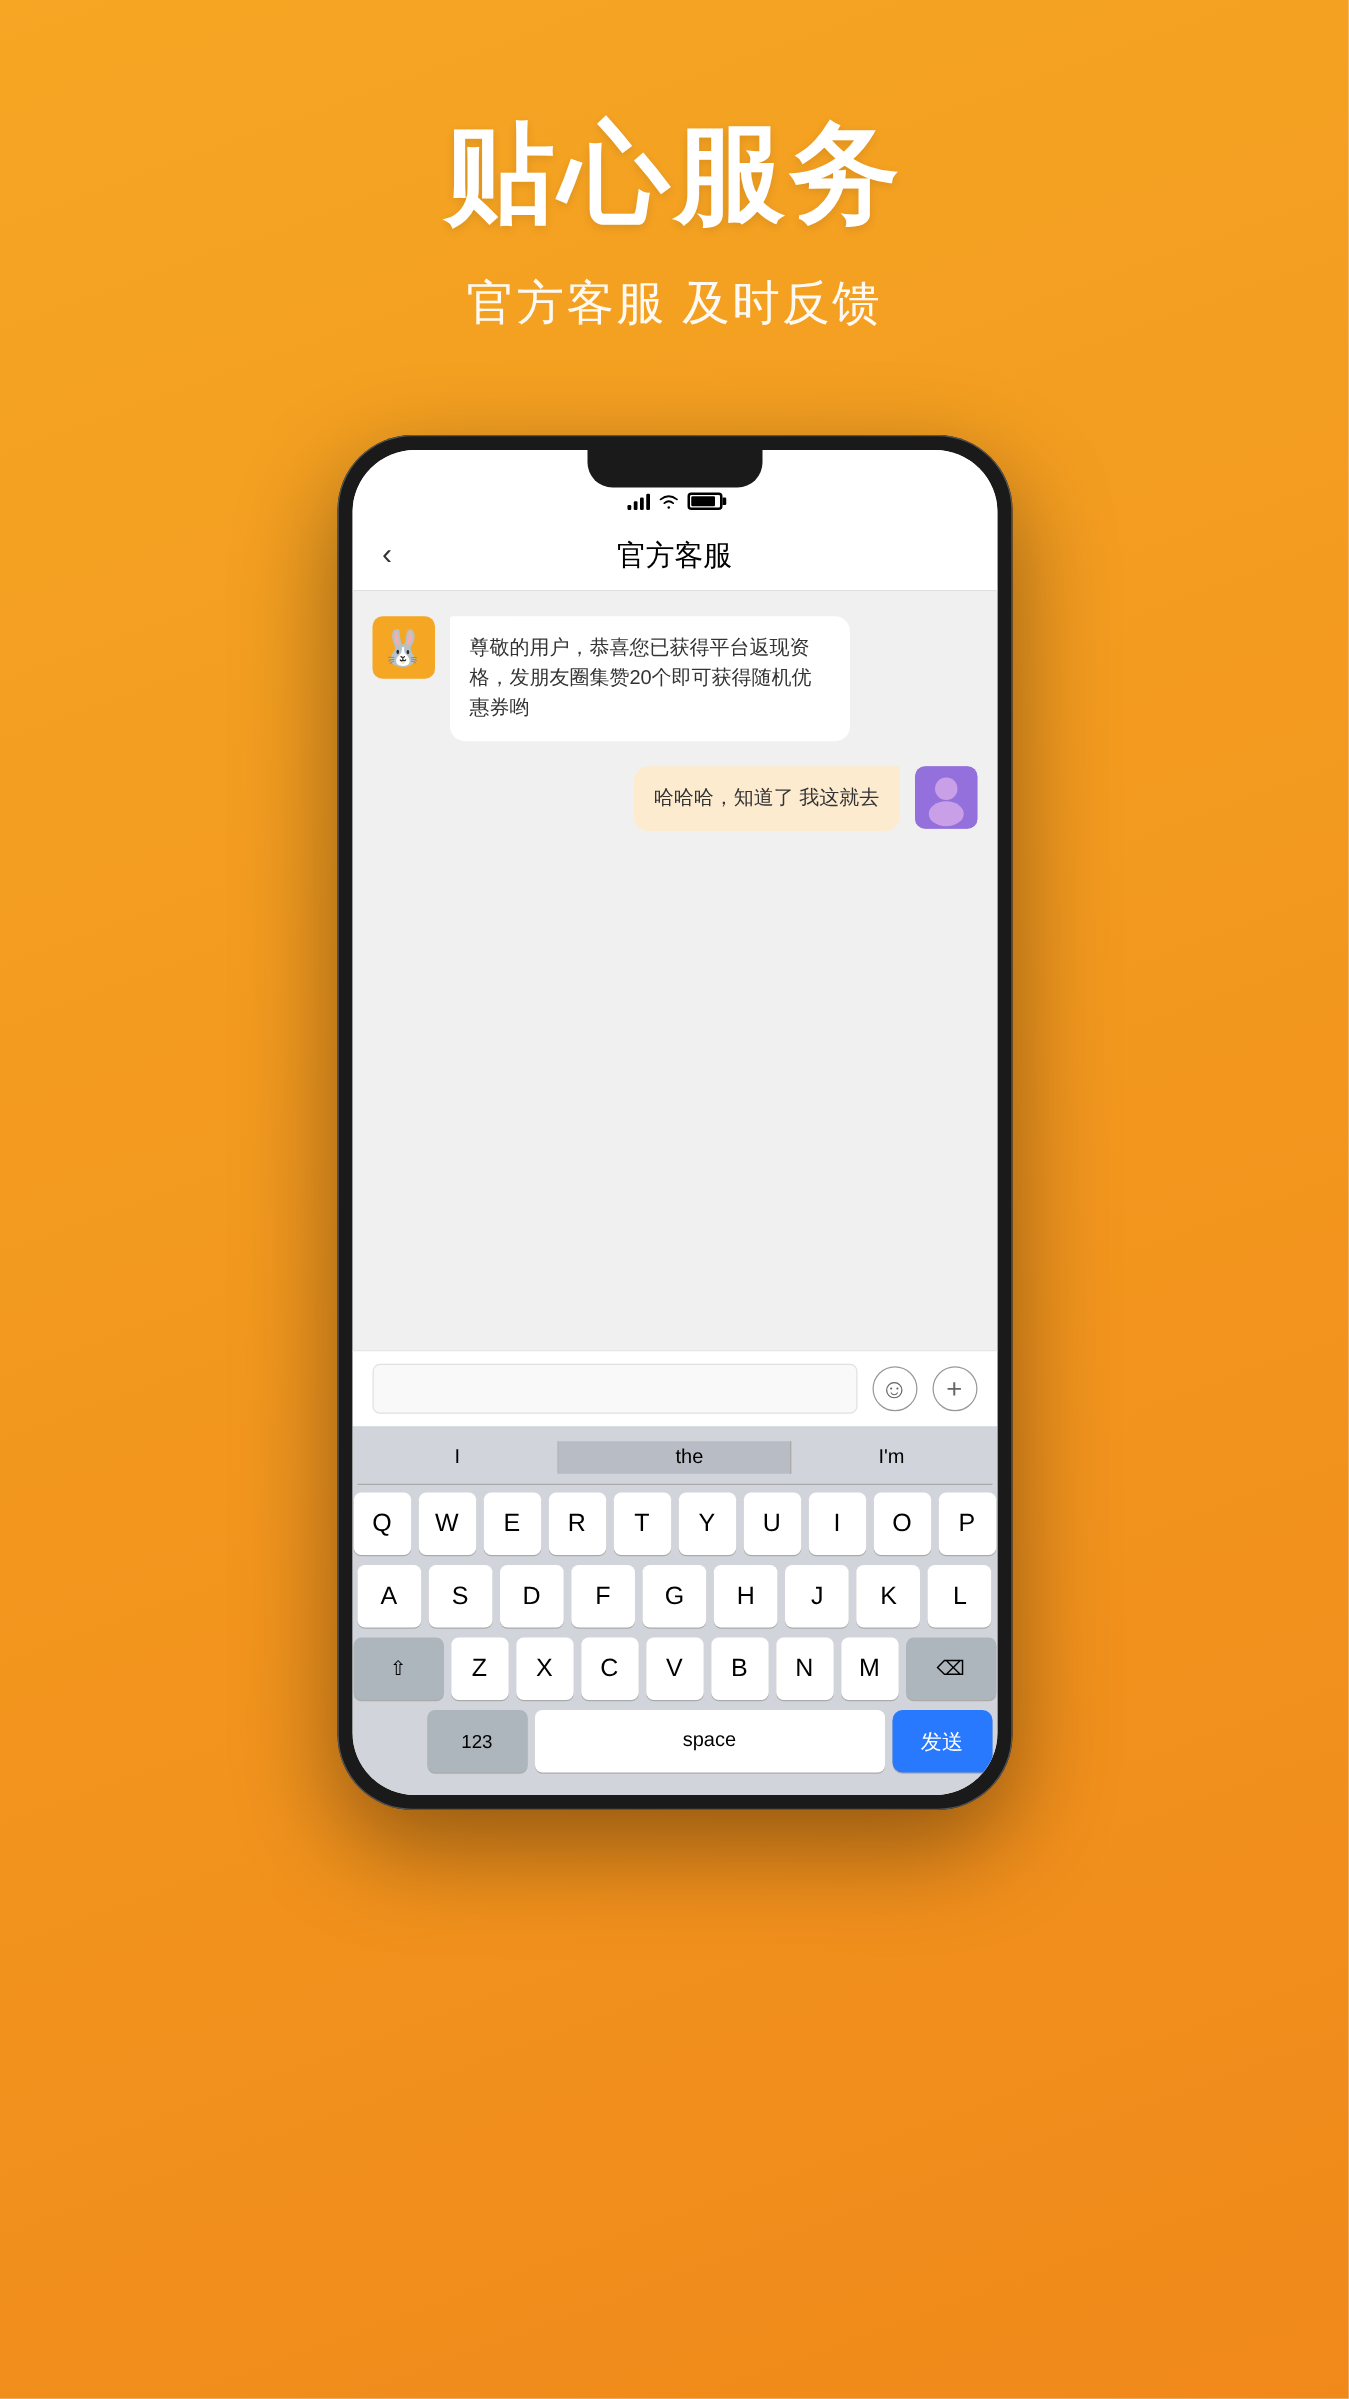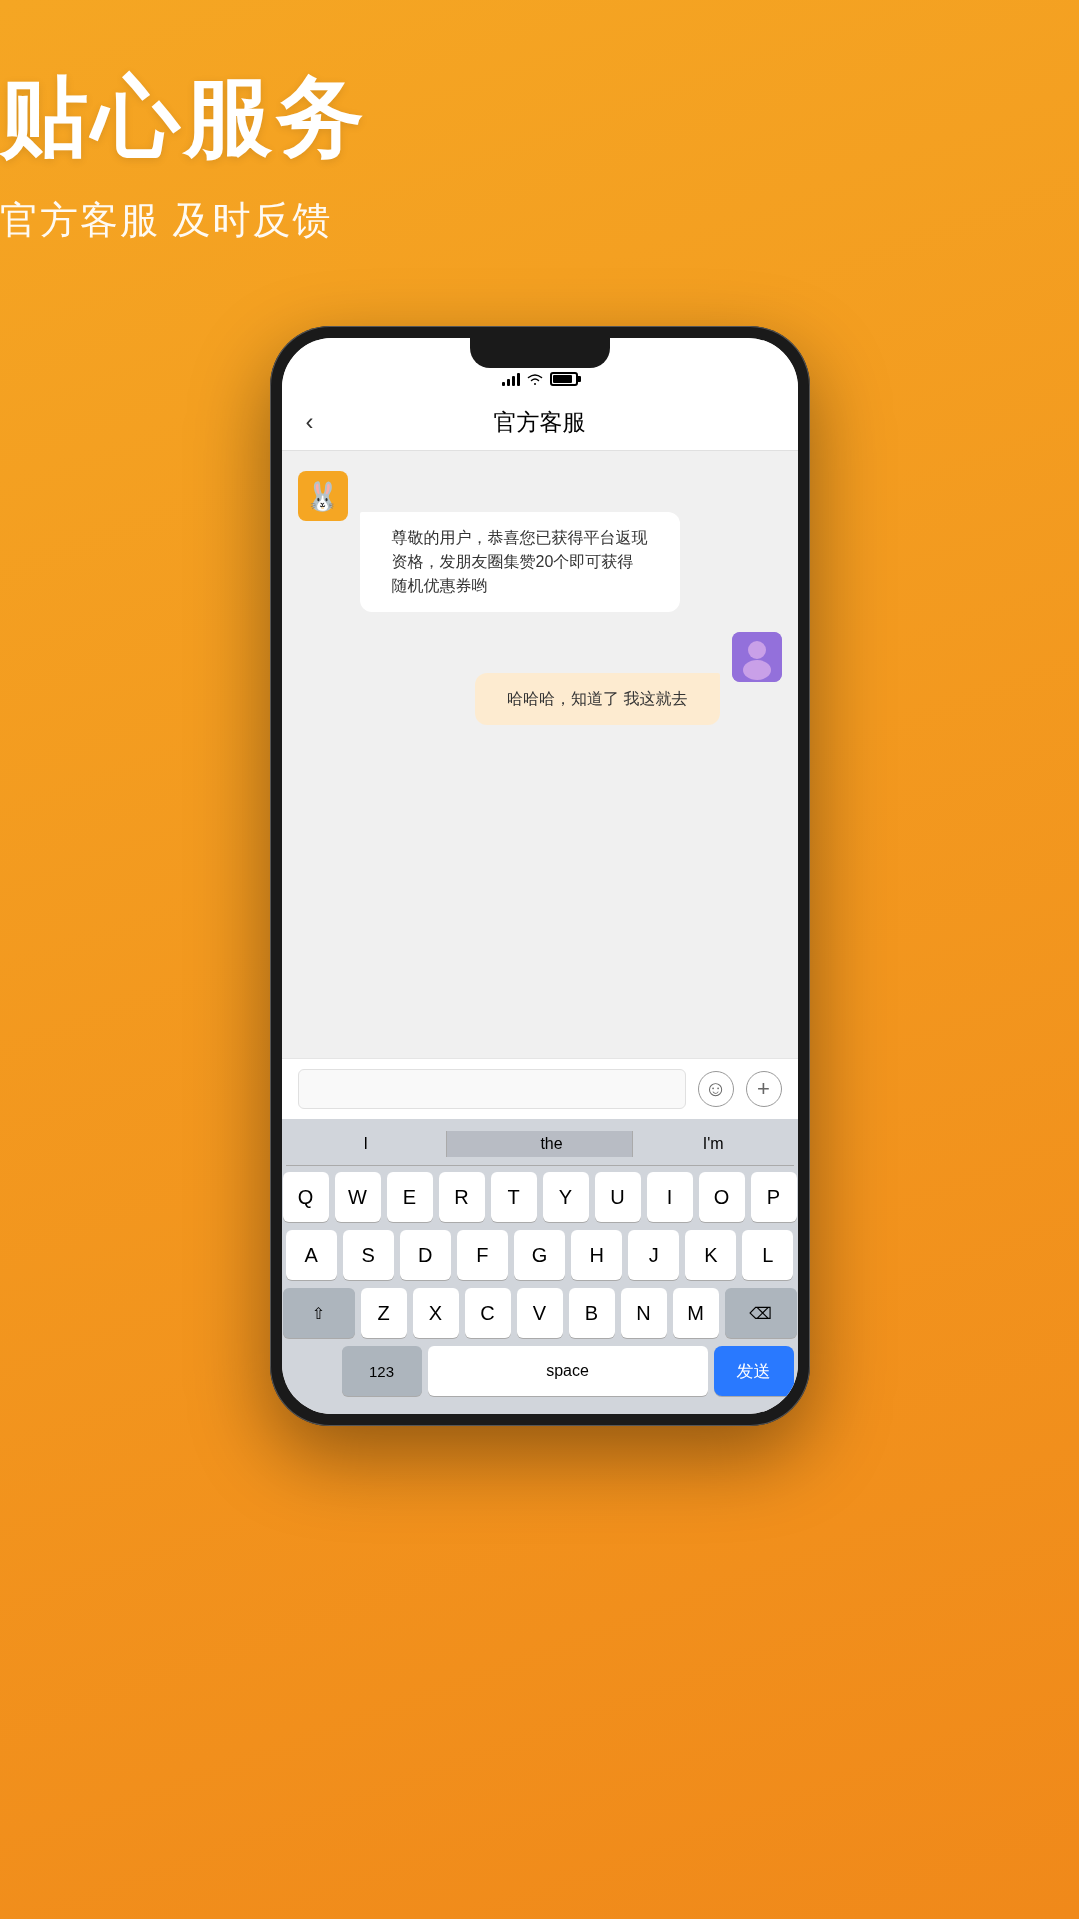--- a/index.html
+++ b/index.html
@@ -7,22 +7,22 @@
       width: 1079px;
       height: 1919px;
       background: linear-gradient(160deg, #F5A623 0%, #F0891A 100%);
       font-family: -apple-system, 'PingFang SC', 'Helvetica Neue', sans-serif;
       overflow: hidden;
       position: relative;
     }
 
     
     .hero-text {
-      text-align: left;
-      padding-top: 58px;
+      text-align: center;
+      padding-top: 80px;
       color: white;
     }
     .hero-title {
       font-size: 88px;
       font-weight: 700;
       letter-spacing: 4px;
       text-shadow: 0 2px 8px rgba(0,0,0,0.1);
     }
     .hero-subtitle {
       font-size: 38px;
@@ -182,26 +182,25 @@
       border-radius: 8px;
       overflow: hidden;
       display: flex;
       align-items: center;
       justify-content: center;
       font-size: 22px;
     }
 
     .bubble {
       max-width: 320px;
-      padding: 14px 32px;
+      padding: 14px 16px;
       border-radius: 12px;
       font-size: 16px;
       line-height: 1.5;
       color: #333;
-      margin-top: 41px;
     }
     .bubble-left {
       background: white;
       border-top-left-radius: 2px;
     }
     .bubble-right {
       background: #FDEBD0;
       border-top-right-radius: 2px;
     }
 

